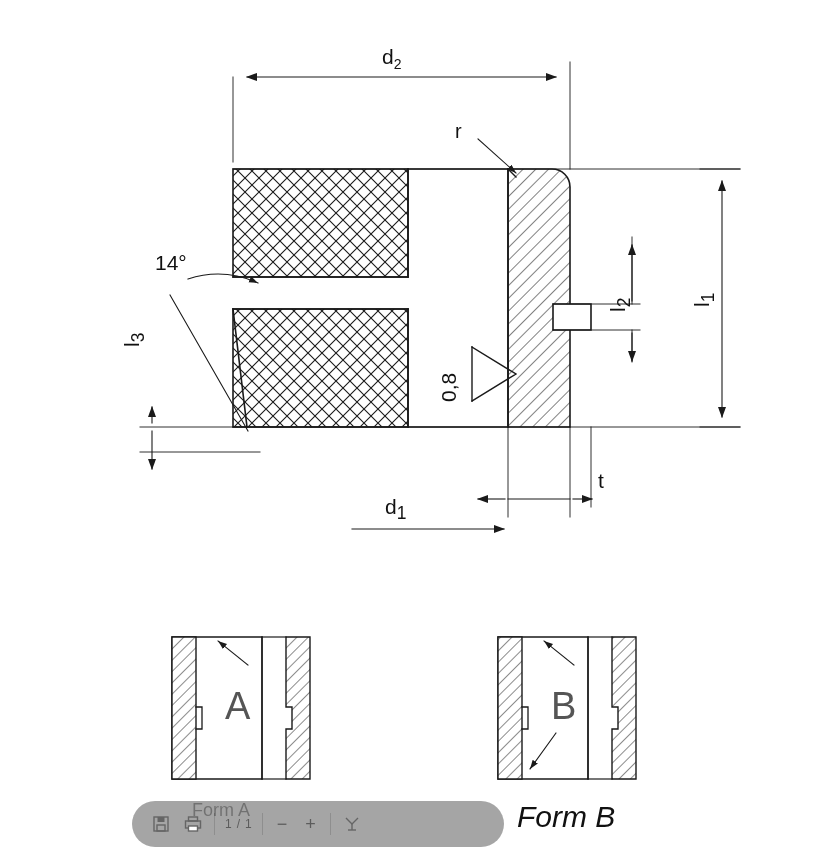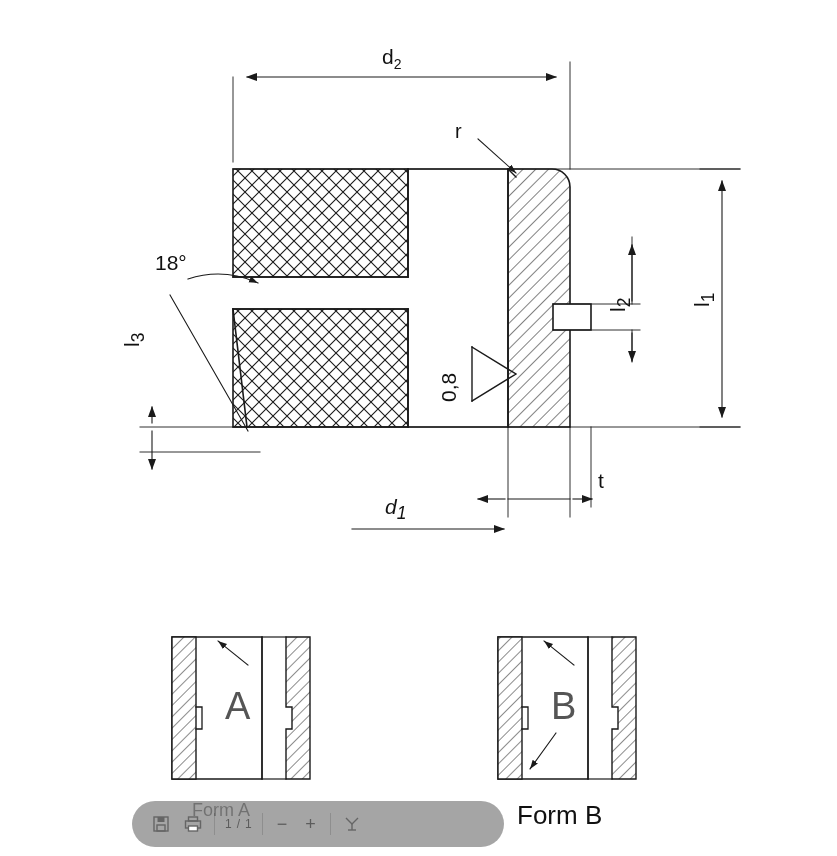--- a/index.html
+++ b/index.html
@@ -35,23 +35,23 @@
   }
   .lbl-d2 { left: 382px; top: 28px; font-size: 21px; }
   .lbl-d2 sub, .lbl-sub { font-size: 14px; }
   .lbl-r { left: 455px; top: 103px; font-size: 20px; }
   .lbl-15 { left: 155px; top: 234px; font-size: 21px; }
   .lbl-l3 { left: 120px; top: 330px; font-size: 21px; transform: rotate(-90deg); transform-origin: left top; }
   .lbl-l1 { left: 690px; top: 290px; font-size: 21px; transform: rotate(-90deg); transform-origin: left top; }
   .lbl-l2 { left: 606px; top: 295px; font-size: 21px; transform: rotate(-90deg); transform-origin: left top; }
   .lbl-08 { left: 437px; top: 385px; font-size: 21px; transform: rotate(-90deg); transform-origin: left top; }
   .lbl-t { left: 598px; top: 452px; font-size: 21px; }
-  .lbl-d1 { left: 385px; top: 478px; font-size: 21px; font-style: italic; }
+  .lbl-d1 { left: 385px; top: 478px; font-size: 21px; }
   .lbl-formA { left: 192px; top: 783px; font-size: 18px; }
-  .lbl-formB { left: 517px; top: 783px; font-size: 26px; }
+  .lbl-formB { left: 517px; top: 783px; font-size: 30px; font-style: italic; }
   .lbl-A { left: 225px; top: 668px; font-size: 38px; color: #555; }
   .lbl-B { left: 551px; top: 668px; font-size: 38px; color: #555; }
 
   
   #toolbar {
     position: absolute;
     left: 132px;
     top: 784px;
     width: 372px;
     height: 46px;
@@ -225,21 +225,21 @@
         <line x1="588" y1="620" x2="588" y2="762" stroke-width="1.2"></line>
         <path d="M522,690 L528,690 L528,712 L522,712" stroke-width="1.3"></path>
         <line x1="574" y1="648" x2="544" y2="624" stroke-width="1.1" marker-end="url(#arrSmall)"></line>
         <line x1="556" y1="716" x2="530" y2="752" stroke-width="1.1" marker-end="url(#arrSmall)"></line>
       </g>
     </g>
   </svg>
 
   <div class="label lbl-d2"><span>d</span><sub>2</sub></div>
   <div class="label lbl-r">r</div>
-  <div class="label lbl-15">18°</div>
+  <div class="label lbl-15">14°</div>
   <div class="label lbl-l3"><span>l</span><sub>3</sub></div>
   <div class="label lbl-l1"><span>l</span><sub>1</sub></div>
   <div class="label lbl-l2"><span>l</span><sub>2</sub></div>
   <div class="label lbl-08">0,8</div>
   <div class="label lbl-t">t</div>
   <div class="label lbl-d1"><span>d</span><sub>1</sub></div>
 
   <div class="label lbl-A">A</div>
   <div class="label lbl-B">B</div>
 

